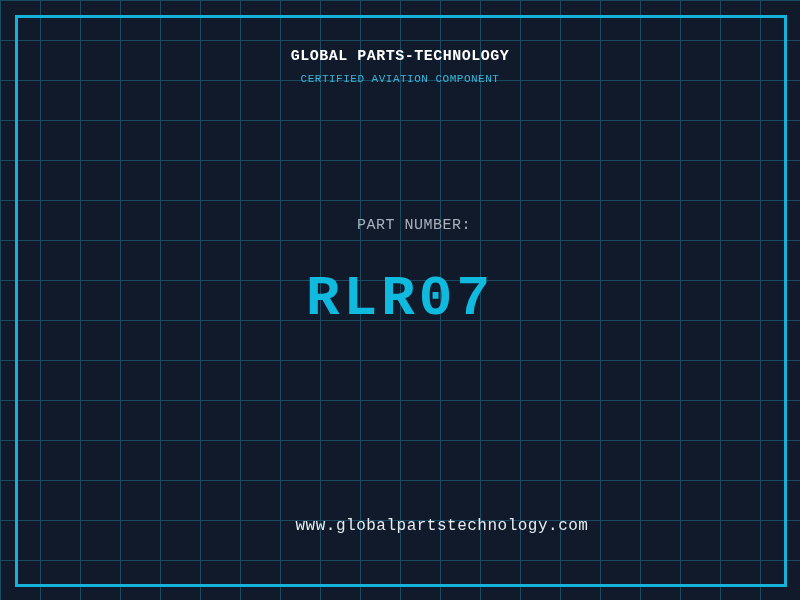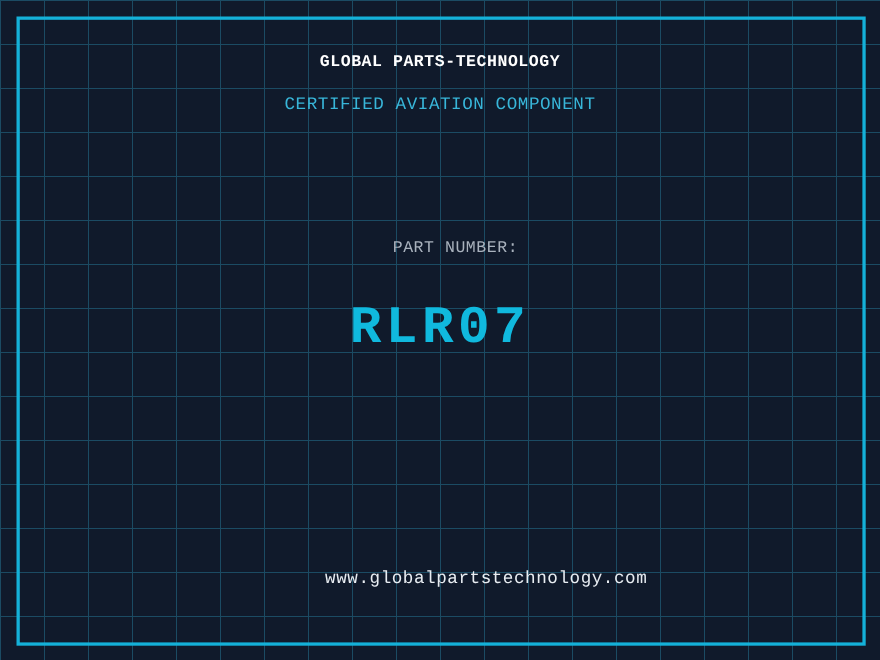--- a/index.html
+++ b/index.html
@@ -43,39 +43,39 @@
   .company-title {
     top: 49px;
     font-size: 15px;
     line-height: 16px;
     font-weight: bold;
     letter-spacing: 0.5px;
     color: #ffffff;
   }
 
   .cert-line {
-    top: 88px;
-    font-size: 16px;
+    top: 72px;
+    font-size: 11px;
     line-height: 15px;
     letter-spacing: 0.5px;
     color: #38b6d9;
   }
 
   .part-label {
     top: 218px;
     font-size: 15px;
     line-height: 16px;
     letter-spacing: 0.5px;
     color: #a9b2bd;
     margin-left: 14px;
   }
 
   .part-number {
     top: 265px;
-    font-size: 48px;
+    font-size: 56px;
     line-height: 68px;
     font-weight: bold;
     letter-spacing: 4px;
     color: #10b9de;
   }
 
   .site-url {
     top: 519px;
     font-size: 16px;
     line-height: 15px;

